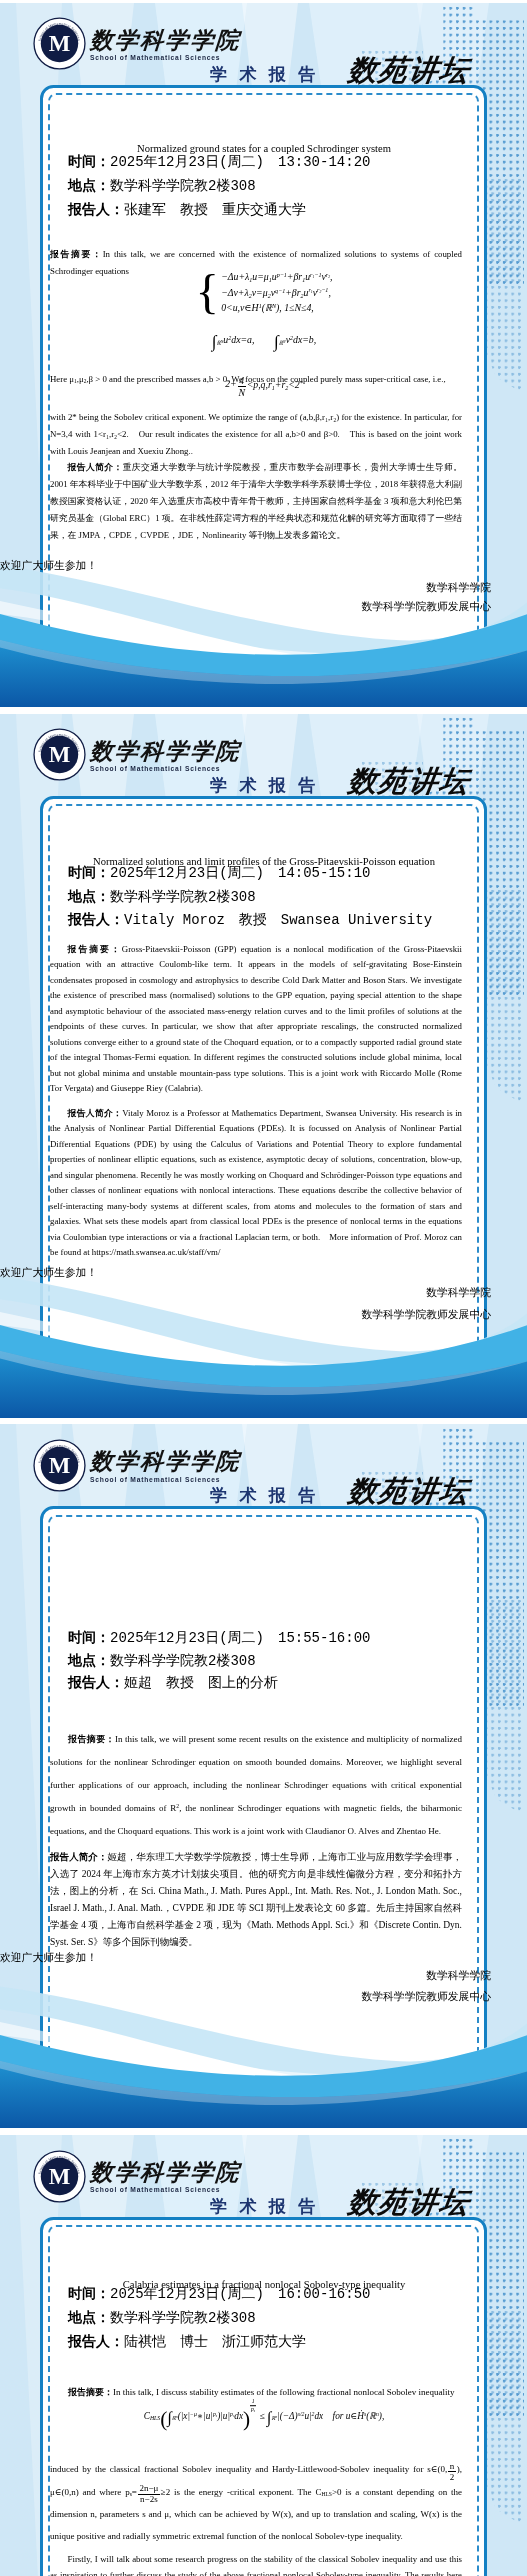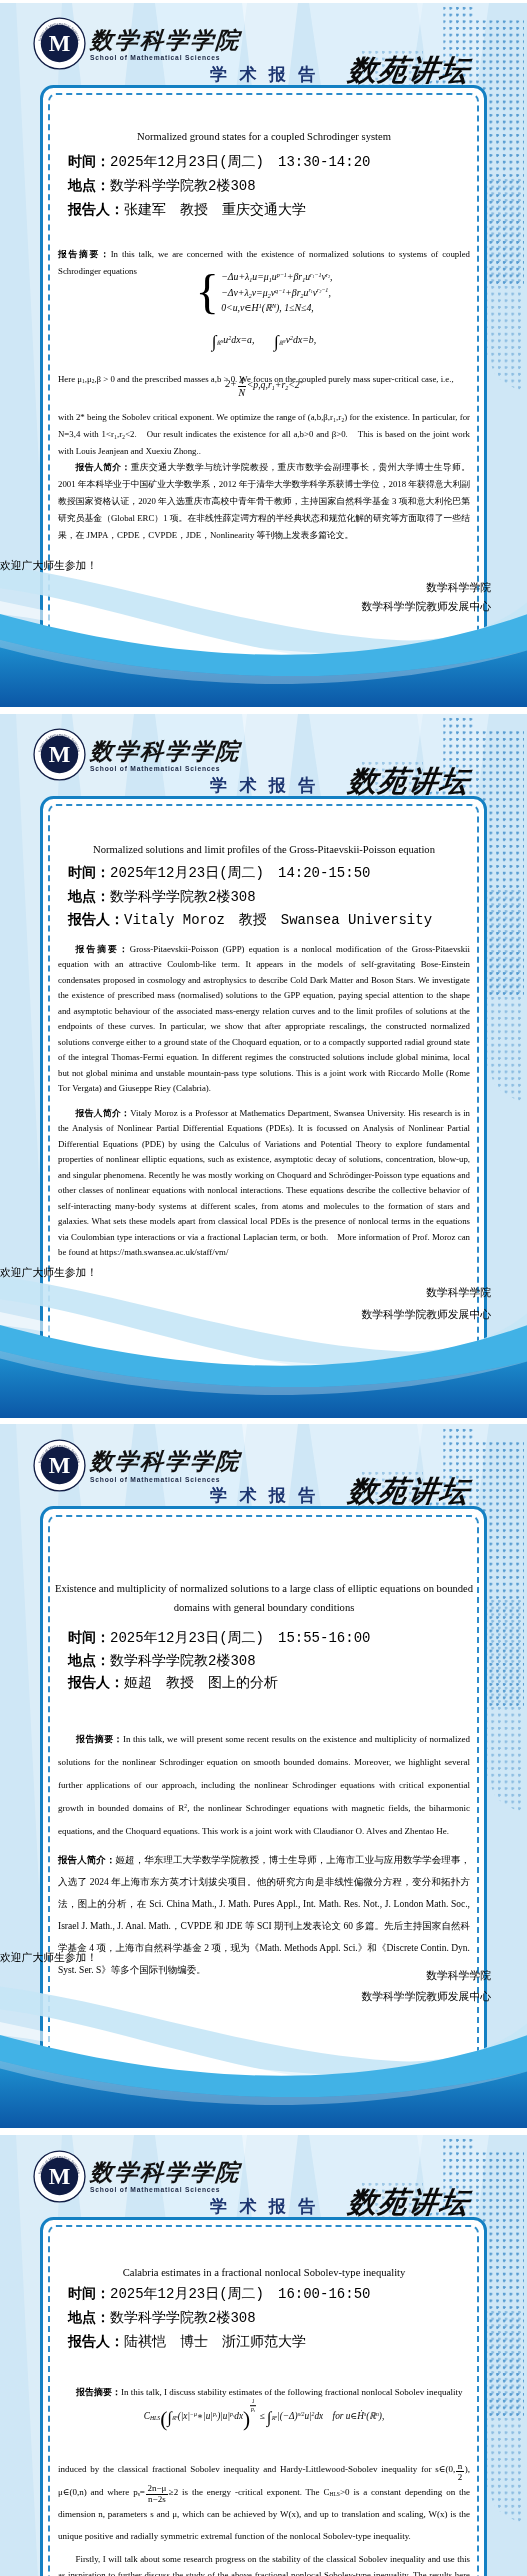--- a/index.html
+++ b/index.html
@@ -31,30 +31,30 @@
   .forum-name{position:absolute;left:348px;top:48px;font-size:29px;font-weight:900;font-style:italic;color:#0b0b0b;letter-spacing:1.5px;transform:skewX(-8deg);white-space:nowrap;}
 
   
   .card{position:absolute;left:40px;top:82px;width:441px;background:#ffffff;border:3.1px solid #1480c3;border-radius:13.4px;z-index:1;}
   .p1 .card,.p2 .card,.p3 .card{height:575px;}
   .p4 .card{height:597px;}
   .card-inner{position:absolute;left:5.2px;right:5.2px;top:5.2px;bottom:5.2px;border:2.1px dashed #2b8ccb;border-radius:8.2px;}
 
   
   .content{position:absolute;left:0;top:0;width:528px;height:100%;z-index:3;}
-  .title{position:absolute;left:46px;right:46px;text-align:center;font-size:10.6px;font-weight:400;color:#000;margin:0;line-height:19px;}
+  .title{position:absolute;left:46px;right:46px;text-align:center;font-size:10.6px;font-weight:400;color:#000;margin:12px;line-height:19px;}
   .info{position:absolute;left:68px;font-size:14px;color:#000;white-space:nowrap;font-family:Liberation Mono, monospace;}
   .info .lab{font-weight:700;}
-  .para{position:absolute;left:58px;width:412px;text-align:justify;color:#000;}
+  .para{position:absolute;left:50px;width:412px;text-align:justify;color:#000;}
   .para .lab{font-weight:700;}
   .ind{text-indent:2em;}
   .p1 .para{font-size:8.8px;line-height:17px;}
   .p2 .para{font-size:8.8px;line-height:15.5px;}
   .p3 .para.abs{font-size:9px;line-height:23px;}
-  .p3 .para.bio{font-size:9.5px;line-height:22px;}
+  .p3 .para.bio{font-size:9.5px;line-height:17px;}
   .p4 .para.a1{font-size:9px;line-height:17.5px;}
   .p4 .para.a2{font-size:9px;line-height:21.6px;}
   .p4 .para.a3{font-size:8.8px;line-height:16.5px;}
 
   
   .math{font-style:italic;}
   .math sup,.para sup{font-size:.62em;vertical-align:.55em;line-height:0;}
   .math sub,.para sub{font-size:.62em;vertical-align:-.25em;line-height:0;}
   .int{font-size:1.75em;font-style:normal;line-height:0;vertical-align:-.22em;}
   .frac{display:inline-block;text-align:center;vertical-align:-.85em;line-height:1;margin:0 1px;}
@@ -203,21 +203,21 @@
     <div class="school-cn">数学科学学院</div>
     <div class="school-en">School of Mathematical Sciences</div>
   </div>
   <div class="report-type">学术报告</div>
   <div class="forum-name">数苑讲坛</div>
   <div class="card">
         <div class="card-inner"></div>
       </div>
   <div class="content">
     <h2 class="title">Normalized solutions and limit profiles of the Gross-Pitaevskii-Poisson equation</h2>
-    <div class="info i1"><span class="lab">时间：</span><span>2025年12月23日(周二)　14:20-15:50</span></div>
+    <div class="info i1"><span class="lab">时间：</span><span>2025年12月23日(周二)　14:05-15:10</span></div>
     <div class="info i2"><span class="lab">地点：</span><span>数学科学学院教2楼308</span></div>
     <div class="info i3"><span class="lab">报告人：</span><span>Vitaly Moroz　教授　Swansea University</span></div>
     <p class="para abs ind"><span class="lab">报告摘要：</span><span>Gross-Pitaevskii-Poisson (GPP) equation is a nonlocal modification of the Gross-Pitaevskii equation with an attractive Coulomb-like term. It appears in the models of self-gravitating Bose-Einstein condensates proposed in cosmology and astrophysics to describe Cold Dark Matter and Boson Stars. We investigate the existence of prescribed mass (normalised) solutions to the GPP equation, paying special attention to the shape and asymptotic behaviour of the associated mass-energy relation curves and to the limit profiles of solutions at the endpoints of these curves. In particular, we show that after appropriate rescalings, the constructed normalized solutions converge either to a ground state of the Choquard equation, or to a compactly supported radial ground state of the integral Thomas-Fermi equation. In different regimes the constructed solutions include global minima, local but not global minima and unstable mountain-pass type solutions. This is a joint work with Riccardo Molle (Rome Tor Vergata) and Giuseppe Riey (Calabria).</span></p>
     <p class="para bio ind"><span class="lab">报告人简介：</span><span>Vitaly Moroz is a Professor at Mathematics Department, Swansea University. His research is in the Analysis of Nonlinear Partial Differential Equations (PDEs). It is focussed on Analysis of Nonlinear Partial Differential Equations (PDE) by using the Calculus of Variations and Potential Theory to explore fundamental properties of nonlinear elliptic equations, such as existence, asymptotic decay of solutions, concentration, blow-up, and singular phenomena. Recently he was mostly working on Choquard and Schrödinger-Poisson type equations and other classes of nonlinear equations with nonlocal interactions. These equations describe the collective behavior of self-interacting many-body systems at different scales, from atoms and molecules to the formation of stars and galaxies. What sets these models apart from classical local PDEs is the presence of nonlocal terms in the equations via Coulombian type interactions or via a fractional Laplacian term, or both.　More information of Prof. Moroz can be found at https://math.swansea.ac.uk/staff/vm/</span></p>
   </div>
   <svg class="wave" viewBox="0 0 1024 300" preserveAspectRatio="none">
     <path d="M0,26 C250,60 480,150 760,170 C870,177 960,150 1024,96 L1024,150 C930,205 830,225 700,215 C450,196 200,95 0,70 Z" fill="#c5e5f6" opacity="0.9"></path>
     <path d="M0,95 C260,150 520,210 790,196 C900,190 980,160 1024,130 L1024,160 C950,205 840,232 700,228 C430,220 180,140 0,120 Z" fill="#ffffff" opacity="0.6"></path>
     <path d="M0,120 C350,215 700,235 1024,120 L1024,300 L0,300 Z" fill="#41b2e6"></path>
     <path d="M0,170 C350,260 720,260 1024,190 L1024,300 L0,300 Z" fill="url(#wgrad)"></path>
@@ -248,21 +248,20 @@
   <div class="school-block">
     <div class="school-cn">数学科学学院</div>
     <div class="school-en">School of Mathematical Sciences</div>
   </div>
   <div class="report-type">学术报告</div>
   <div class="forum-name">数苑讲坛</div>
   <div class="card">
         <div class="card-inner"></div>
       </div>
   <div class="content">
-    <h2 class="title">Existence and multiplicity of normalized solutions to a large class of elliptic equations on bounded domains with general boundary conditions</h2>
     <div class="info i1"><span class="lab">时间：</span><span>2025年12月23日(周二)　15:55-16:00</span></div>
     <div class="info i2"><span class="lab">地点：</span><span>数学科学学院教2楼308</span></div>
     <div class="info i3"><span class="lab">报告人：</span><span>姬超　教授　图上的分析</span></div>
     <p class="para abs ind"><span class="lab">报告摘要：</span><span>In this talk, we will present some recent results on the existence and multiplicity of normalized solutions for the nonlinear Schrodinger equation on smooth bounded domains. Moreover, we highlight several further applications of our approach, including the nonlinear Schrodinger equations with critical exponential growth in bounded domains of R<sup>2</sup>, the nonlinear Schrodinger equations with magnetic fields, the biharmonic equations, and the Choquard equations. This work is a joint work with Claudianor O. Alves and Zhentao He.</span></p>
     <p class="para bio"><span class="lab">报告人简介：</span><span>姬超，华东理工大学数学学院教授，博士生导师，上海市工业与应用数学学会理事，入选了 2024 年上海市东方英才计划拔尖项目。他的研究方向是非线性偏微分方程，变分和拓扑方法，图上的分析，在 Sci. China Math., J. Math. Pures Appl., Int. Math. Res. Not., J. London Math. Soc., Israel J. Math., J. Anal. Math.，CVPDE 和 JDE 等 SCI 期刊上发表论文 60 多篇。先后主持国家自然科学基金 4 项，上海市自然科学基金 2 项，现为《Math. Methods Appl. Sci.》和《Discrete Contin. Dyn. Syst. Ser. S》等多个国际刊物编委。</span></p>
   </div>
   <svg class="wave" viewBox="0 0 1024 300" preserveAspectRatio="none">
     <path d="M0,26 C250,60 480,150 760,170 C870,177 960,150 1024,96 L1024,150 C930,205 830,225 700,215 C450,196 200,95 0,70 Z" fill="#c5e5f6" opacity="0.9"></path>
     <path d="M0,95 C260,150 520,210 790,196 C900,190 980,160 1024,130 L1024,160 C950,205 840,232 700,228 C430,220 180,140 0,120 Z" fill="#ffffff" opacity="0.6"></path>
     <path d="M0,120 C350,215 700,235 1024,120 L1024,300 L0,300 Z" fill="#41b2e6"></path>

